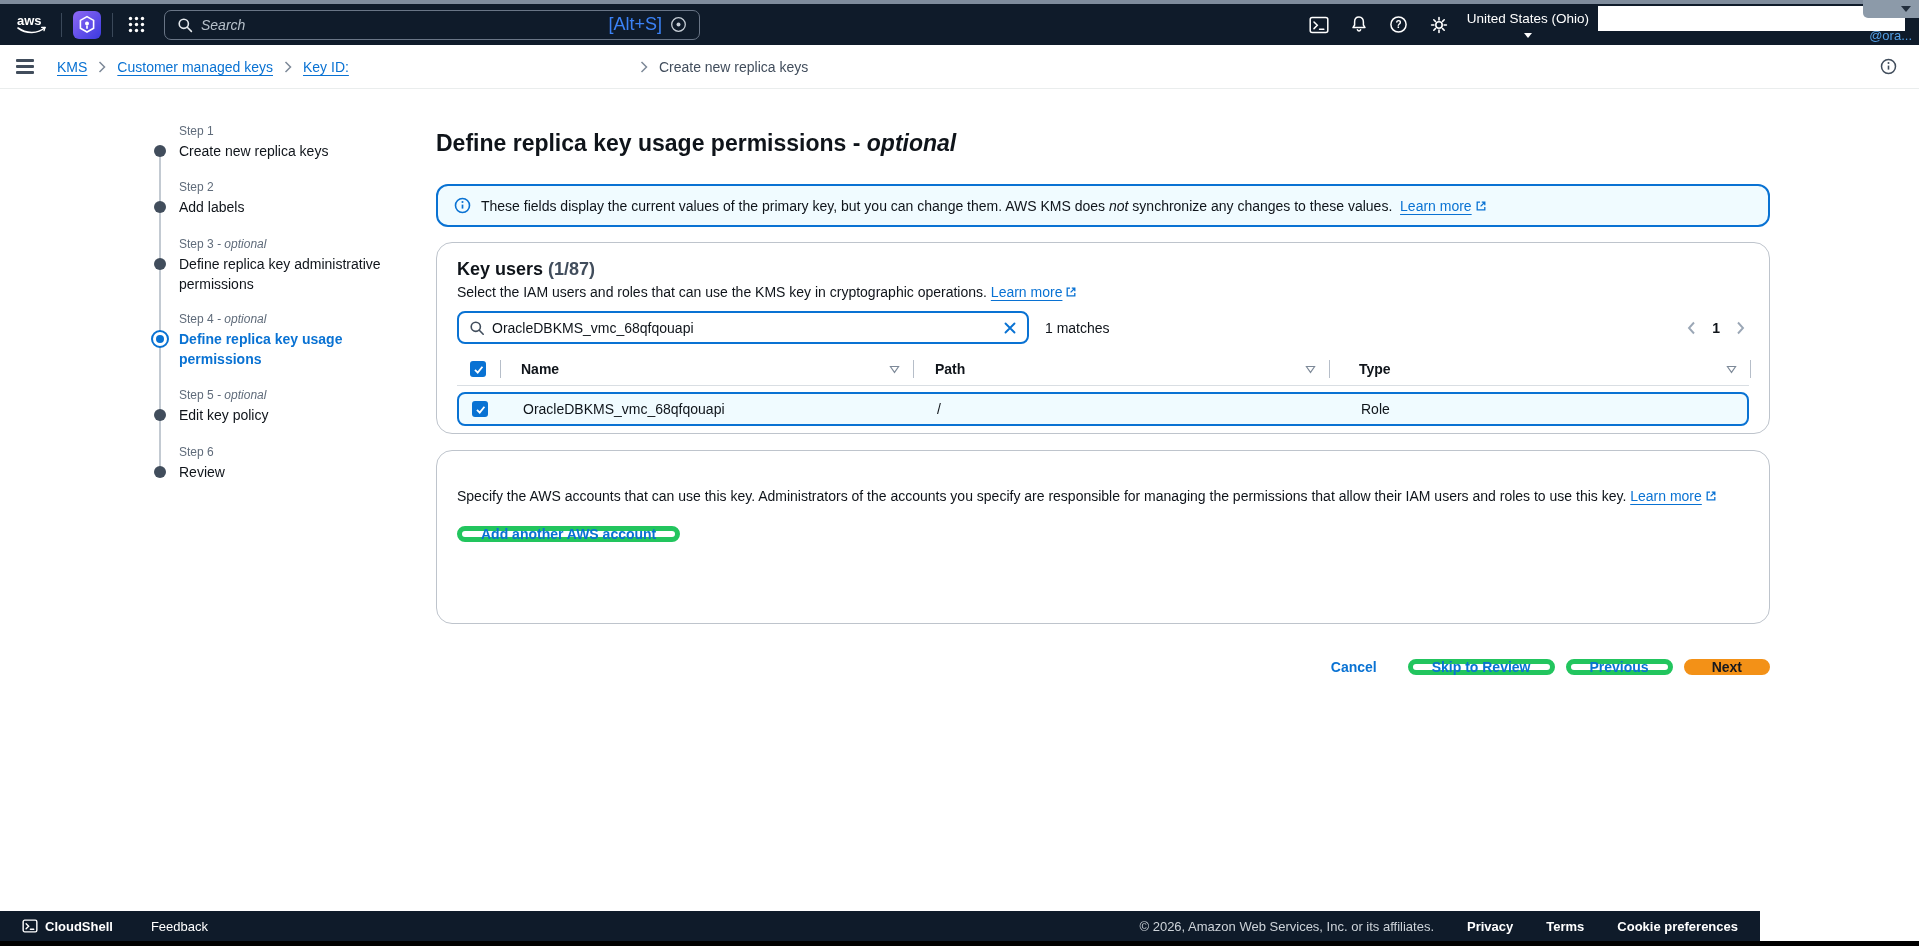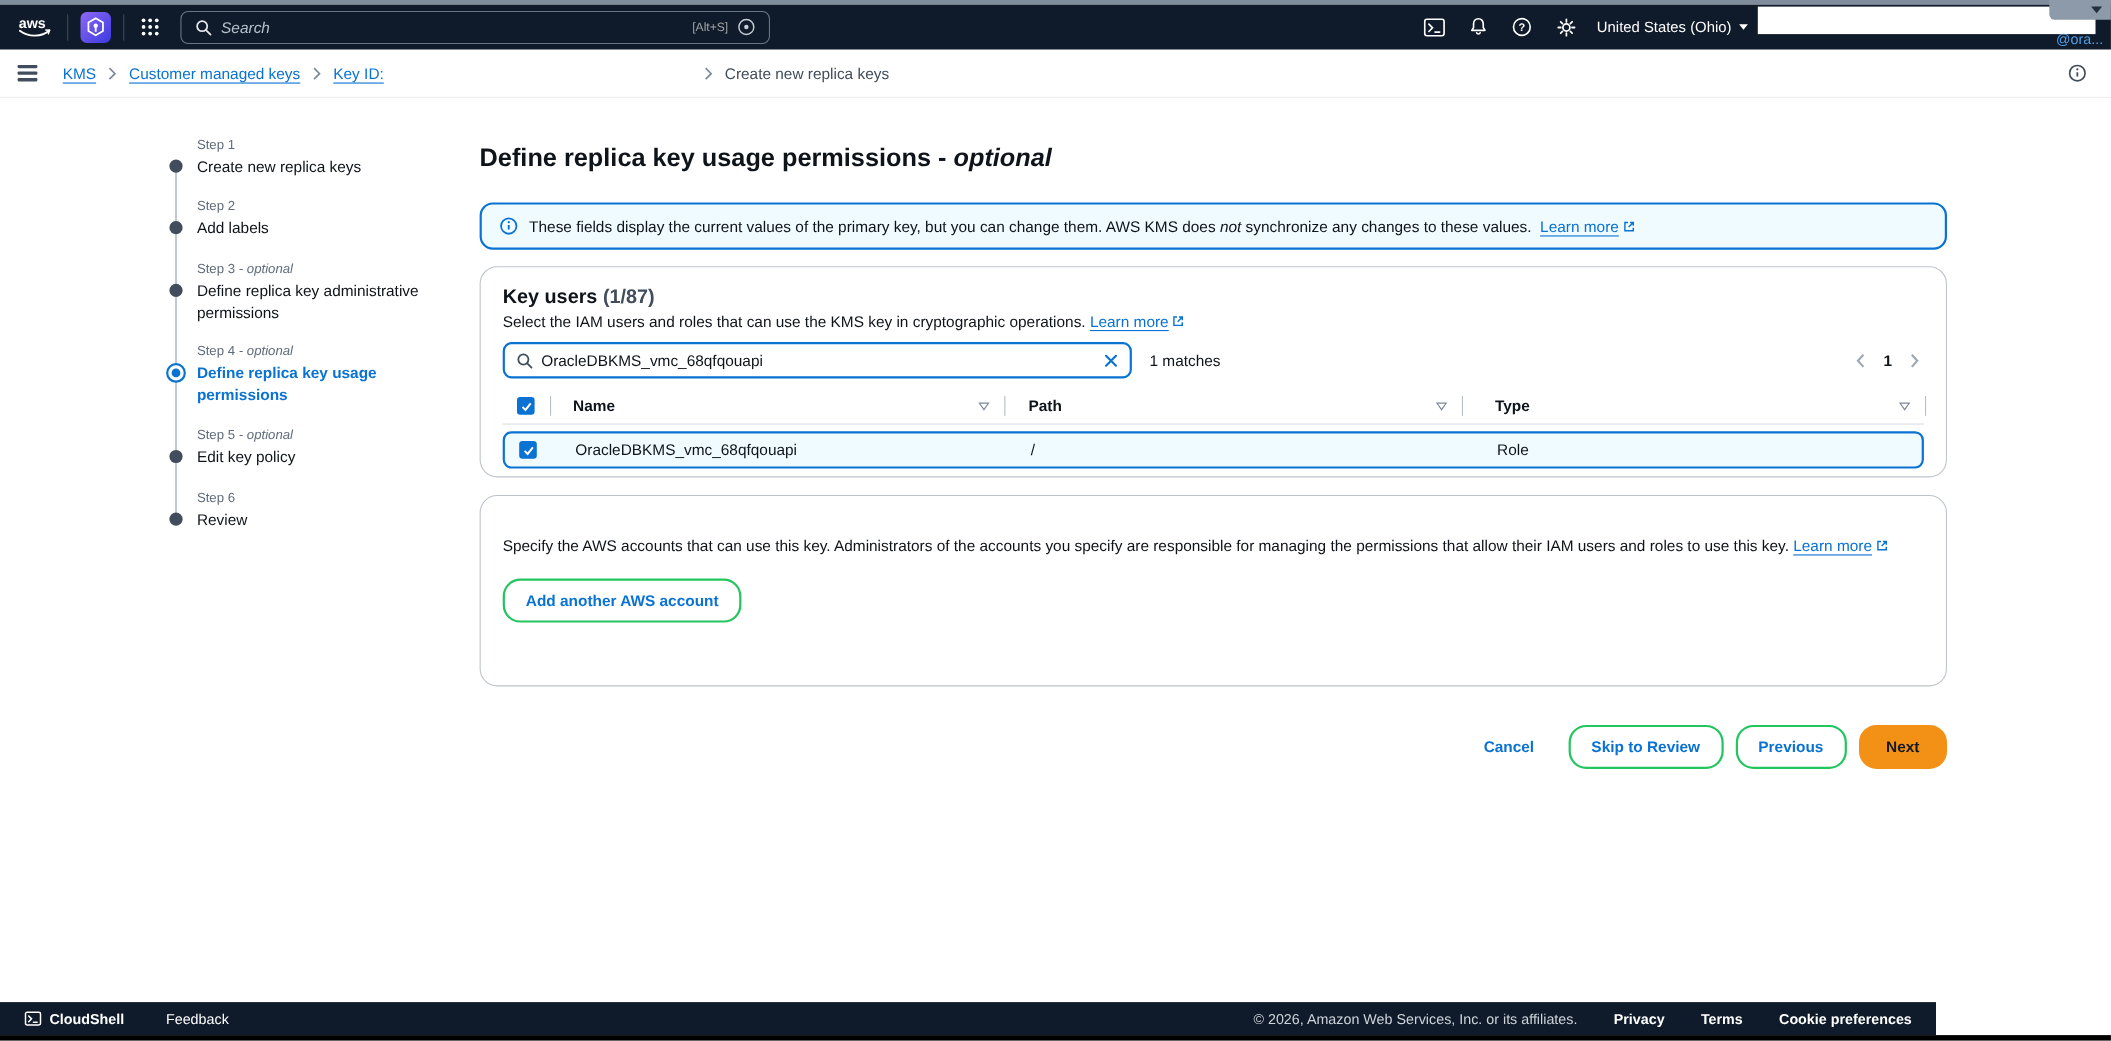--- a/index.html
+++ b/index.html
@@ -18,25 +18,25 @@
     display:flex; align-items:center; z-index:5; }
   .aws-logo { margin-left:14px; display:flex; align-items:center; cursor:pointer; }
   .nav-divider { width:1px; height:24px; background:#3a4859; margin:0 11px; }
   .kms-btn { width:28px; height:28px; display:flex; align-items:center; justify-content:center; cursor:pointer; }
   .grid-btn { width:24px; height:41px; display:flex; align-items:center; justify-content:center; cursor:pointer; }
   .nav-search { margin-left:16px; width:536px; height:30px; border:1px solid #697586; border-radius:7px;
     display:flex; align-items:center; padding:0 12px; }
   .nav-search input { flex:1; background:transparent; border:none; outline:none; color:#e9ebed;
     font-size:14px; margin-left:8px; font-family:"Liberation Sans", sans-serif; }
   .nav-search input::placeholder { color:#b6c0ca; font-style:italic; }
-  .nav-shortcut { color:#a3a3a3; font-size:11px; }
+  .nav-shortcut { color:#3b82f6; font-size:18px; }
   .nav-spacer { flex:1; }
   .nav-iconbtn { width:40px; height:41px; display:flex; align-items:center; justify-content:center; cursor:pointer; }
   .region-btn { display:flex; align-items:center; gap:7px; color:#fff; font-size:13.5px;
-    margin:0 330px 0 8px; cursor:pointer; white-space:nowrap; }
+    margin:0 330px 0 8px; cursor:pointer; white-space:nowrap;flex-direction:column; }
   .caret-down { width:0; height:0; border-left:4px solid transparent; border-right:4px solid transparent;
     border-top:5px solid #fff; }
   .redaction-box { position:absolute; left:1598px; top:2px; width:307px; height:25px; background:#fff; z-index:6; }
   .truncated-account { position:absolute; right:7px; top:24px; color:#539fe5; font-size:13px; z-index:7; }
 
   
   .crumbbar { position:absolute; top:45px; left:0; width:1919px; height:44px; background:#fff;
     border-bottom:1px solid #eaeded; display:flex; align-items:center; padding:0 22px 0 16px; }
   .hamburger { display:flex; flex-direction:column; gap:3.5px; width:18px; cursor:pointer; margin-right:23px; }
   .hamburger span { height:2.5px; background:#414d5c; border-radius:1px; }
@@ -99,21 +99,21 @@
   .th .sort { margin-left:auto; margin-right:14px; display:flex; }
   .th::after, .th-check::after { content:""; position:absolute; right:0; top:7px; height:18px; width:1px; background:#b6bec9; }
   .th-check { position:relative; height:100%; display:flex; align-items:center; padding-left:13px; }
   .td-pad1 { padding-left:20px; } .td-pad2 { padding-left:21px; } .td-pad3 { padding-left:29px; }
   .tbl-row { display:grid; grid-template-columns:44px 413px 416px 421px; height:34px; align-items:center;
     margin-top:6px; background:#f0fbff; border:2px solid #0972d3; border-radius:8px; cursor:pointer; }
   .td { font-size:14px; color:#0f141a; }
   .checkbox { width:16px; height:16px; background:#0972d3; border-radius:3px; display:flex; align-items:center;
     justify-content:center; cursor:pointer; }
 
-  .pill-btn { display:inline-flex; align-items:center; justify-content:center; height:40px; border:2px solid #22c55e;
+  .pill-btn { display:inline-flex; align-items:center; justify-content:center; height:16px; border:5px solid #22c55e;
     border-radius:16px; color:#0972d3; font-size:14px; font-weight:700; padding:0 19px; background:#fff;
     cursor:pointer; font-family:"Liberation Sans", sans-serif; white-space:nowrap; }
   .add-account { margin-top:22px; }
   .other-desc { margin-top:21px; font-size:14px; }
 
   .actions { position:absolute; left:436px; top:659px; width:1334px; display:flex; align-items:center;
     justify-content:flex-end; gap:11px; }
   .cancel-link { color:#0972d3; font-size:14px; font-weight:700; cursor:pointer; margin-right:20px; }
   .next-btn { border-color:#f39117; background:#f39117; color:#16191f; padding:0 23px; }
 

